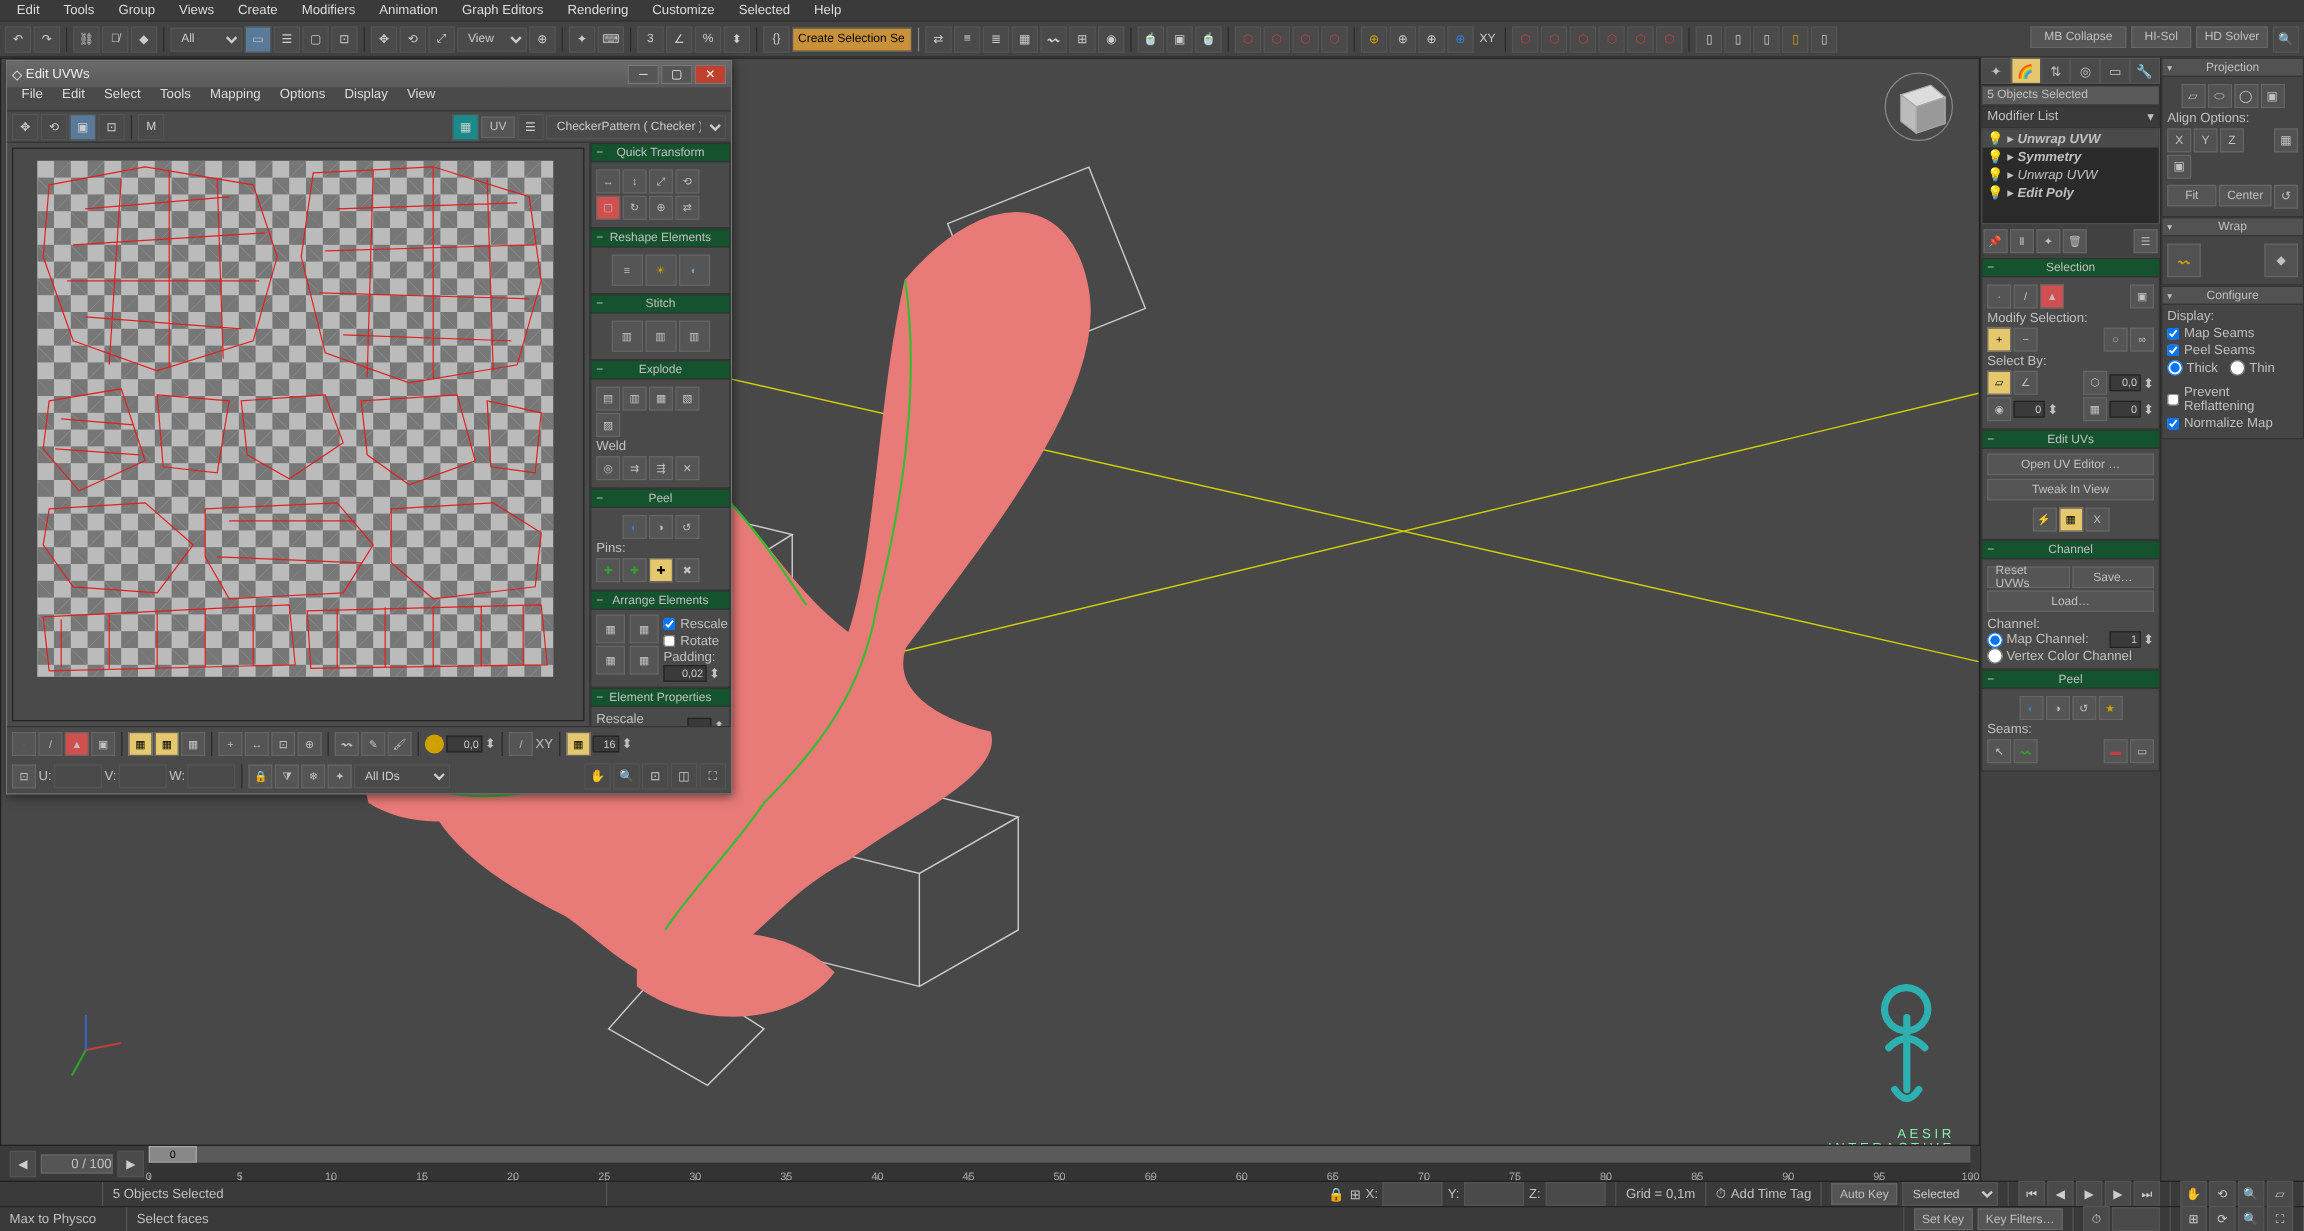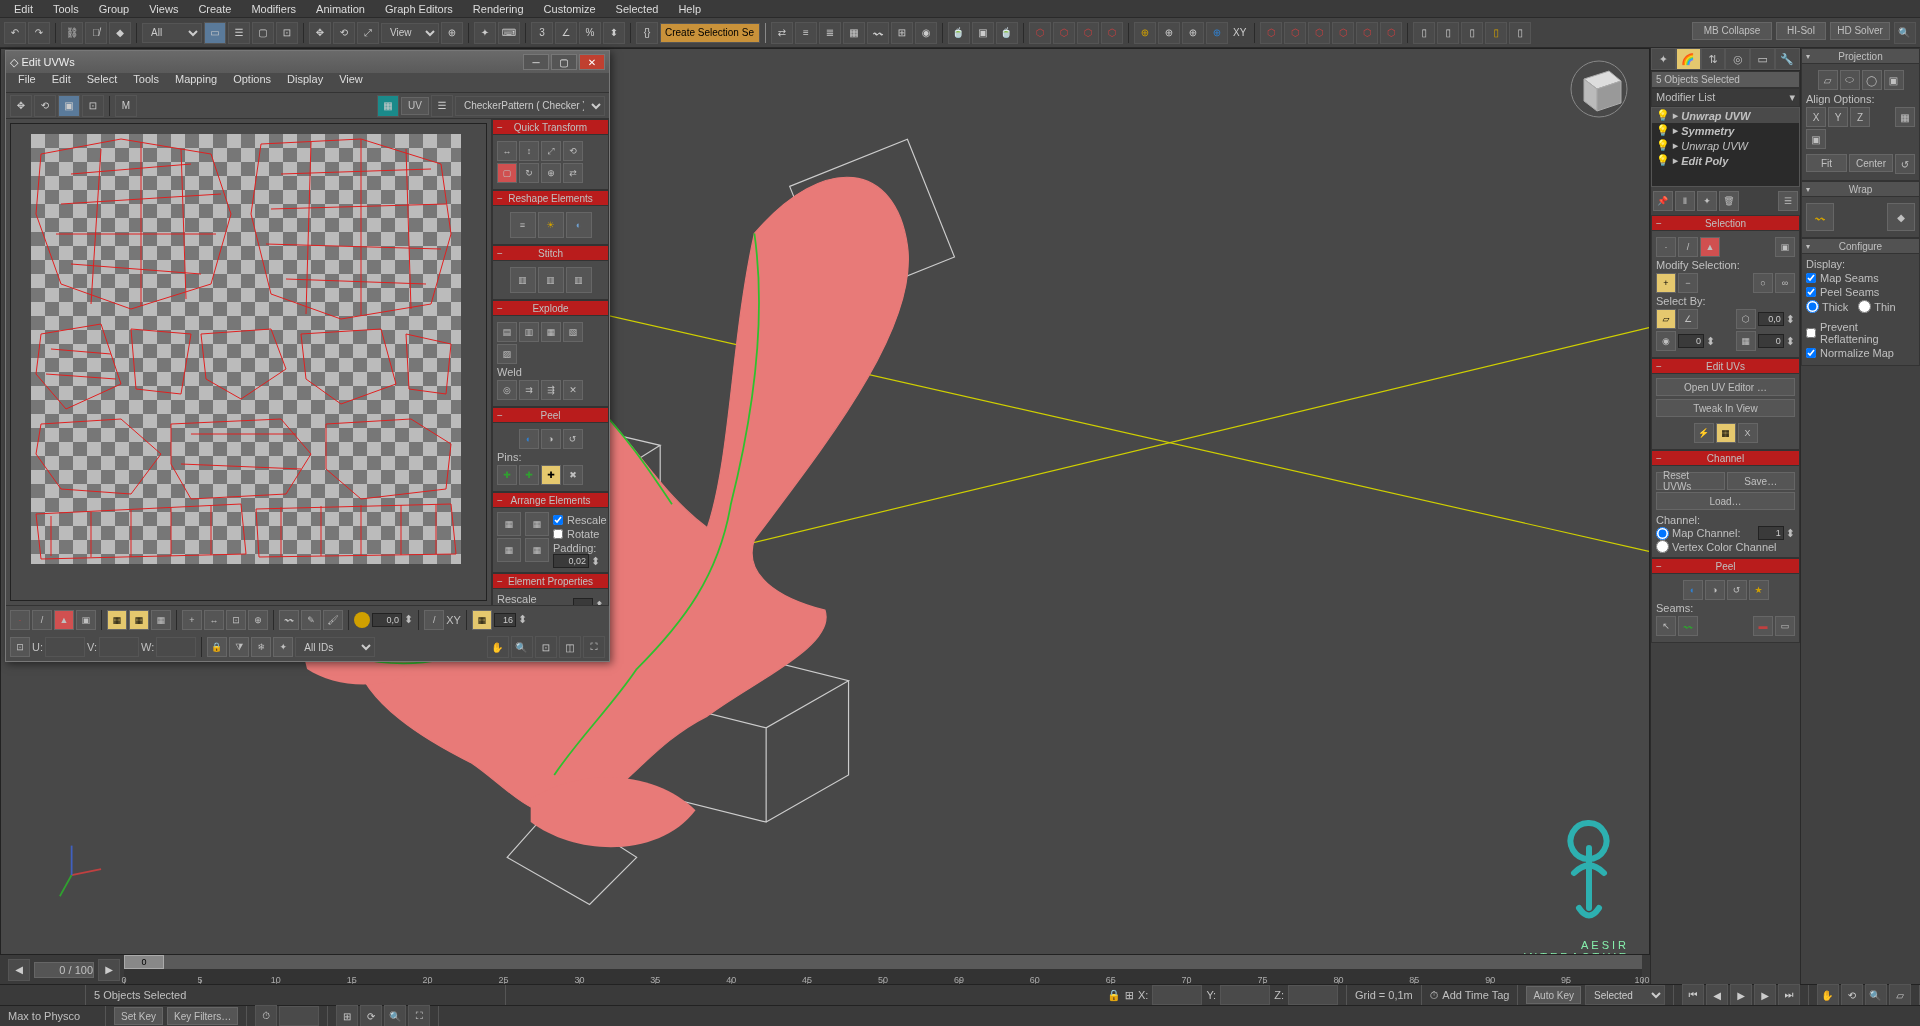--- a/index.html
+++ b/index.html
@@ -27,21 +27,21 @@
 
 .rolltabs { display:flex; background:#3a3a3a; border-bottom:1px solid #2a2a2a; }
 .rolltab { width:25px; height:22px; display:flex; align-items:center; justify-content:center; border:1px solid #555; background:#4a4a4a; cursor:pointer; }
 .rolltab.on { background:#e5c86e; color:#000; }
 .objlabel { background:#5a5a5a; padding:2px 4px; font-size:10px; border:1px solid #333; }
 .modlist-dd { background:#3a3a3a; padding:2px 4px; font-size:10px; border:1px solid #333; display:flex; justify-content:space-between; }
 .modstack { background:#2a2a2a; border:1px solid #555; height:80px; font-size:10px; }
 .modrow { padding:1px 4px; display:flex; align-items:center; gap:3px; }
 .modrow.sel { background:#4a4a4a; }
 .mod-bold { font-weight:bold; font-style:italic; }
-.rollhdr { background:#b91c1c; height:16px; display:flex; align-items:center; justify-content:center; border:1px solid #333; font-size:10px; position:relative; }
+.rollhdr { background:#14532d; height:16px; display:flex; align-items:center; justify-content:center; border:1px solid #333; font-size:10px; position:relative; }
 .rollhdr::before { content:"−"; position:absolute; left:4px; }
 .rollbody { background:#4a4a4a; padding:4px; border:1px solid #333; border-top:none; font-size:10px; }
 .btnrow { display:flex; gap:2px; margin:2px 0; flex-wrap:wrap; }
 .minibtn { width:20px; height:20px; background:#555; border:1px solid #666; cursor:pointer; display:flex; align-items:center; justify-content:center; font-size:9px; }
 .minibtn.on { background:#e5c86e; color:#000; }
 .minibtn.face { background:#d05050; }
 .widebtn { height:18px; background:#555; border:1px solid #666; cursor:pointer; display:flex; align-items:center; justify-content:center; font-size:10px; padding:0 6px; }
 .spinfld { display:flex; align-items:center; gap:2px; }
 .spinfld input { width:26px; height:14px; background:#3a3a3a; border:1px solid #222; color:#ccc; font-size:9px; text-align:right; padding:0 2px; }
 .chk { display:flex; align-items:center; gap:4px; font-size:10px; margin:2px 0; }
@@ -534,20 +534,21 @@
   </div>
   <div class="status-seg" style="gap:2px">
     <div class="tb-btn">✋</div>
     <div class="tb-btn">⟲</div>
     <div class="tb-btn">🔍</div>
     <div class="tb-btn">▱</div>
   </div>
 </div>
 <div class="statusbar2">
   <div class="status-seg" style="width:106px">Max to Physco</div>
+  <div class="status-seg" style="flex:1">Select faces</div>
   <div class="status-seg">
     <div class="widebtn">Set Key</div>
     <div class="widebtn">Key Filters…</div>
   </div>
   <div class="status-seg" style="gap:2px">
     <div class="tb-btn">⏱</div>
     <input class="tb-dd" style="width: 40px;">
   </div>
   <div class="status-seg" style="gap:2px">
     <div class="tb-btn">⊞</div>

